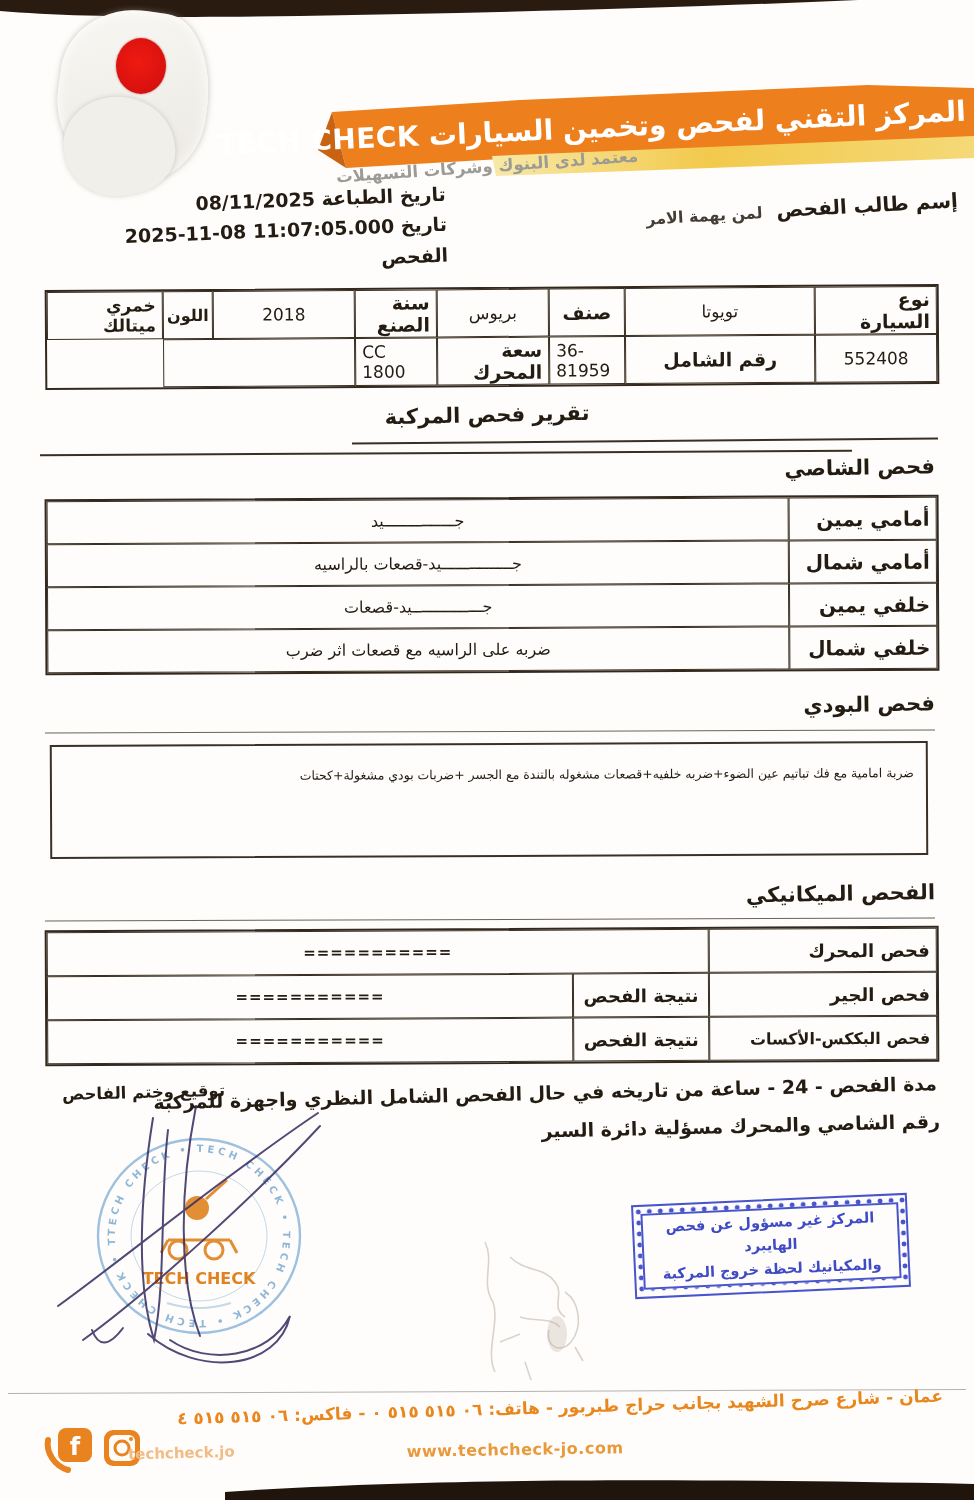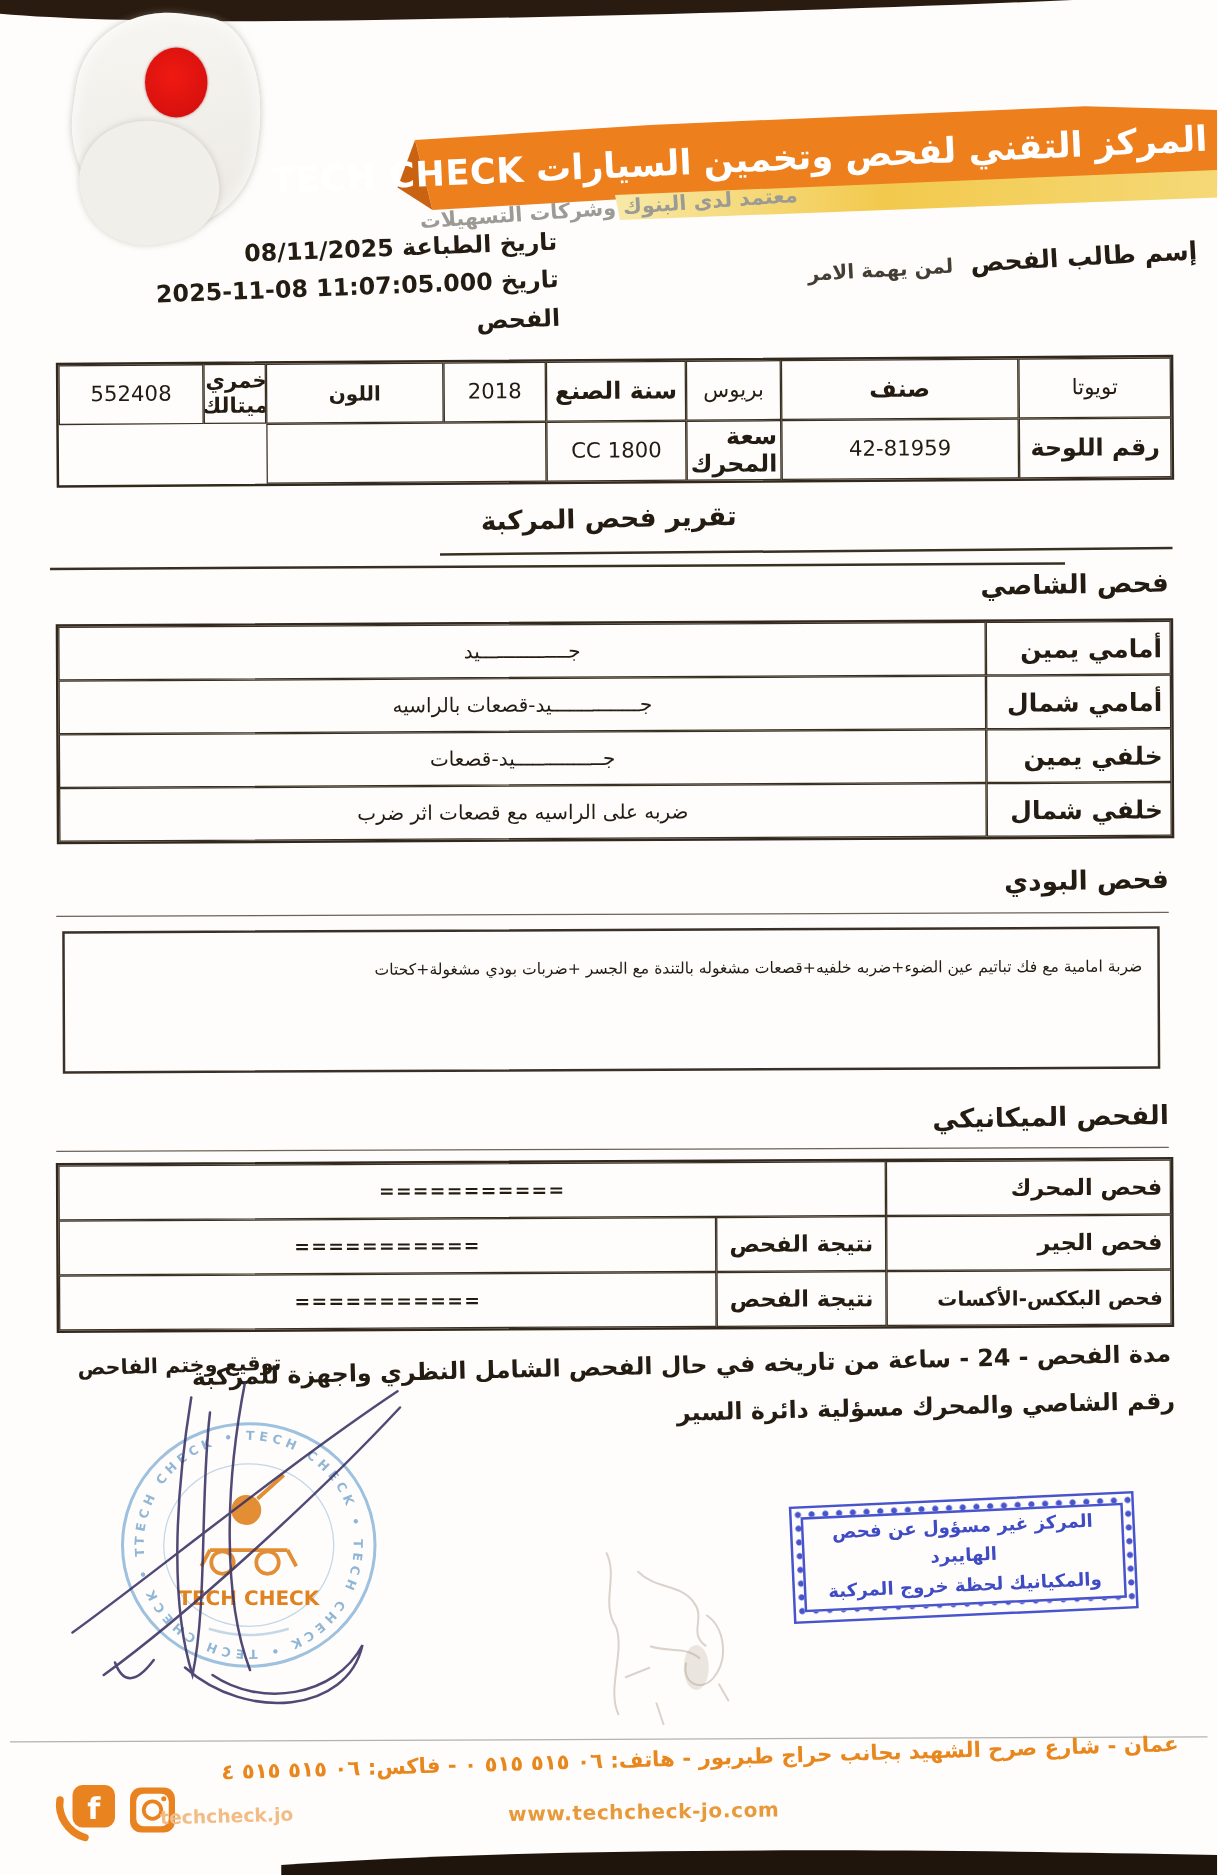--- a/index.html
+++ b/index.html
@@ -128,31 +128,32 @@
     </div>
     <span class="wrap-label">الفحص</span>
   </div>
 
   <div class="abs requester">
     <span class="lab">إسم طالب الفحص</span>
     <span class="val">لمن يهمة الامر</span>
   </div>
 
   <div class="abs gtable veh">
+    <div class="cell lab">نوع السيارة</div>
     <div class="cell val">تويوتا</div>
     <div class="cell lab">صنف</div>
     <div class="cell val">بريوس</div>
     <div class="cell lab">سنة الصنع</div>
     <div class="cell val ltrv">2018</div>
     <div class="cell lab" style="font-size:16px;">اللون</div>
     <div class="cell val small">خمري ميتالك</div>
 
     <div class="cell val ltrv">552408</div>
-    <div class="cell lab">رقم اللوحة</div>
-    <div class="cell val ltrv">42-81959</div>
+    <div class="cell lab">رقم الشامل</div>
+    <div class="cell val ltrv">36-81959</div>
     <div class="cell lab">سعة المحرك</div>
     <div class="cell val ltrv">CC 1800</div>
     <div class="cell span2"></div>
   </div>
 
   <div class="abs center-title">تقرير فحص المركبة</div>
   <div class="abs hline" style="left:352px;top:440px;width:586px;transform:rotate(-0.5deg);"></div>
   <div class="abs hline" style="left:40px;top:452px;width:812px;transform:rotate(-0.3deg);"></div>
 
   <div class="abs sec-title" style="left:735px;top:456px;width:200px;transform:rotate(-1deg);">فحص الشاصي</div>

